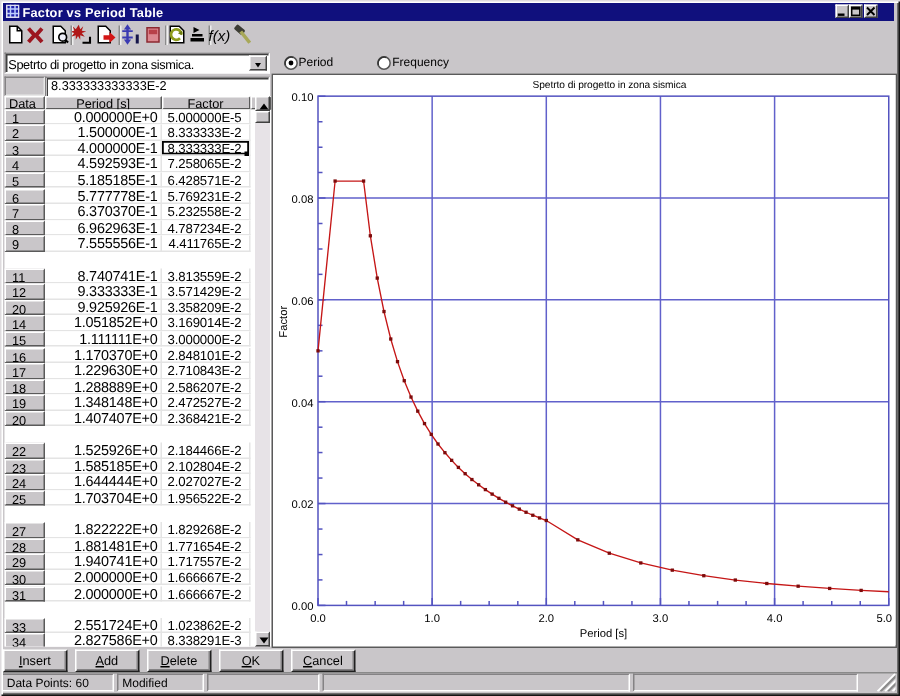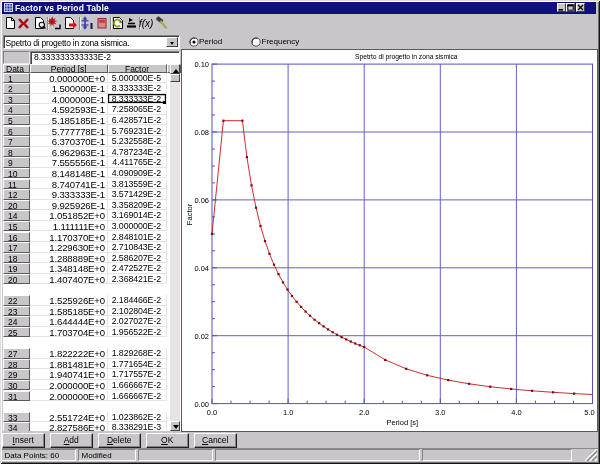--- a/index.html
+++ b/index.html
@@ -187,25 +187,20 @@
       </div>
 <div class="tr" style="top:83.20px">
         <div class="tdn">8</div>
         <div class="tdv p">6.962963E-1</div>
         <div class="tdv f">4.787234E-2</div>
       </div>
 <div class="tr" style="top:93.80px">
         <div class="tdn">9</div>
         <div class="tdv p">7.555556E-1</div>
         <div class="tdv f">4.411765E-2</div>
-      </div>
-<div class="tr" style="top:104.40px">
-        <div class="tdn">10</div>
-        <div class="tdv p">8.148148E-1</div>
-        <div class="tdv f">4.090909E-2</div>
       </div>
 <div class="tr" style="top:115.00px">
         <div class="tdn">11</div>
         <div class="tdv p">8.740741E-1</div>
         <div class="tdv f">3.813559E-2</div>
       </div>
 <div class="tr" style="top:125.60px">
         <div class="tdn">12</div>
         <div class="tdv p">9.333333E-1</div>
         <div class="tdv f">3.571429E-2</div>

